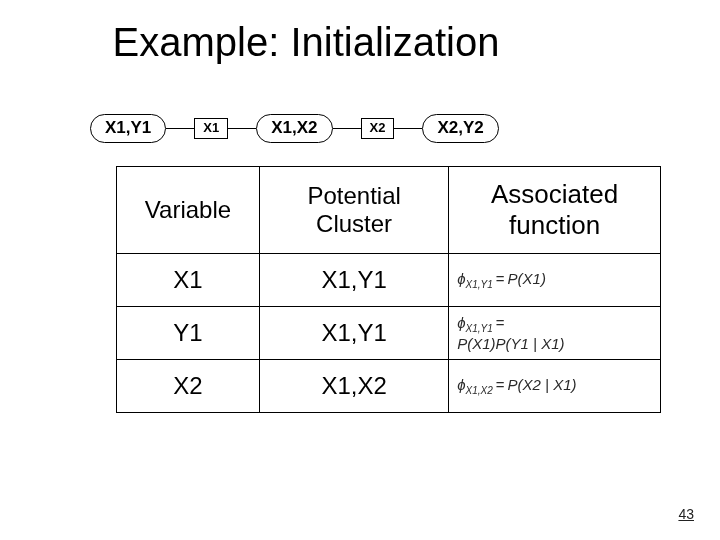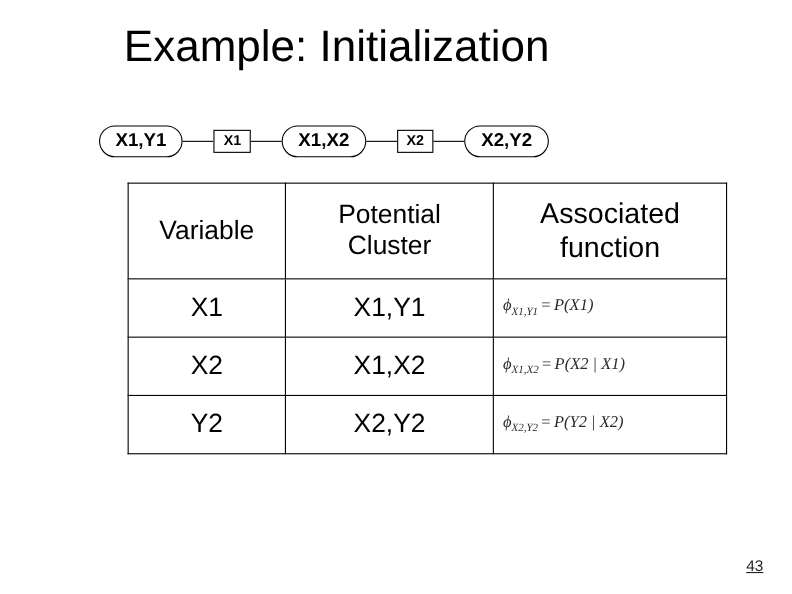--- a/index.html
+++ b/index.html
@@ -89,21 +89,21 @@
   }
   .tbl td.var, .tbl td.assoc {
     font-size: 24px;
   }
   .tbl td.var { width: 135px; }
   .tbl td.assoc { width: 190px; }
   .tbl td.pf { width: 210px; text-align: left; padding: 6px 8px; }
 
   
   .pf-line {
-    font-family: Liberation Serif, serif;
+    font-family: Liberation Sans, sans-serif;
     font-size: 15px;
     color: #2a2a2a;
     line-height: 1.15;
     white-space: nowrap;
   }
   .pf-line .phi { font-style: italic; }
   .pf-line sub { font-size: 10px; font-style: italic; }
   .pf-line .eq { padding: 0 3px; }
   .pf-line .fn { font-style: italic; }
   .pf-stack { display: flex; flex-direction: column; gap: 0; }
@@ -147,31 +147,34 @@
     </thead>
     <tbody>
         <tr>
           <td class="var">X1</td>
           <td class="assoc">X1,Y1</td>
           <td class="pf">
             <div class="pf-line"><span class="phi">ϕ</span><sub>X1,Y1</sub><span class="eq">=</span><span class="fn">P(X1)</span></div>
           </td>
         </tr>
         <tr>
+          <td class="var">Y1</td>
+          <td class="assoc">X1,Y1</td>
+          <td class="pf">
+            <div class="pf-stack">
+              <div class="pf-line"><span class="phi">ϕ</span><sub>X1,Y1</sub><span class="eq">=</span></div>
+              <div class="pf-line"><span class="fn">P(X1)P(Y1 | X1)</span></div>
+            </div>
+          </td>
+        </tr>
+        <tr>
           <td class="var">X2</td>
           <td class="assoc">X1,X2</td>
           <td class="pf">
             <div class="pf-line"><span class="phi">ϕ</span><sub>X1,X2</sub><span class="eq">=</span><span class="fn">P(X2 | X1)</span></div>
-          </td>
-        </tr>
-        <tr>
-          <td class="var">Y2</td>
-          <td class="assoc">X2,Y2</td>
-          <td class="pf">
-            <div class="pf-line"><span class="phi">ϕ</span><sub>X2,Y2</sub><span class="eq">=</span><span class="fn">P(Y2 | X2)</span></div>
           </td>
         </tr>
       </tbody>
   </table>
 
   <div class="pagenum">43</div>
 
 </div>
 
 </body></html>

